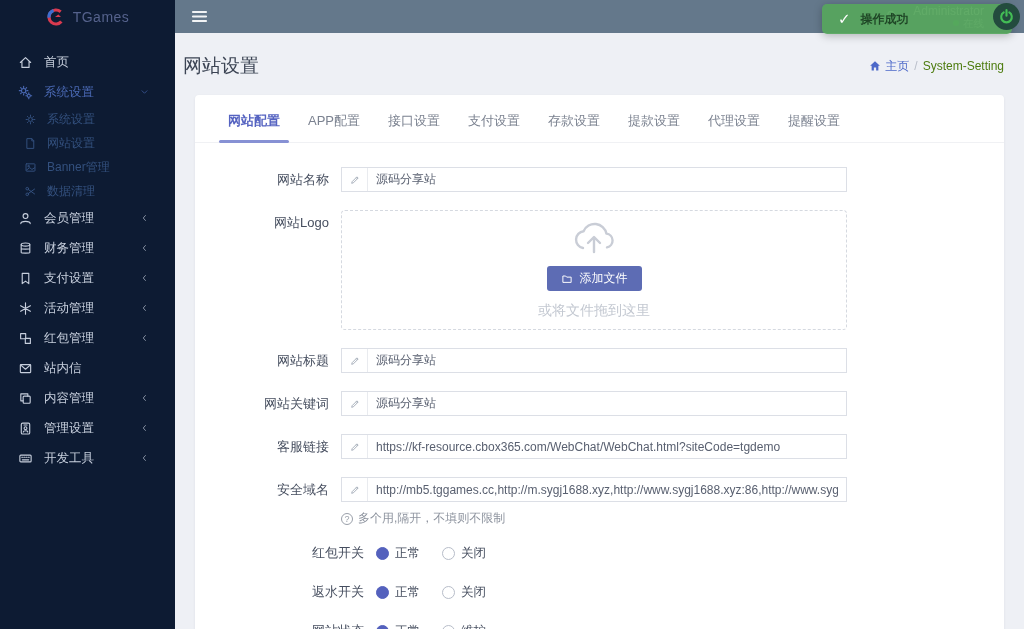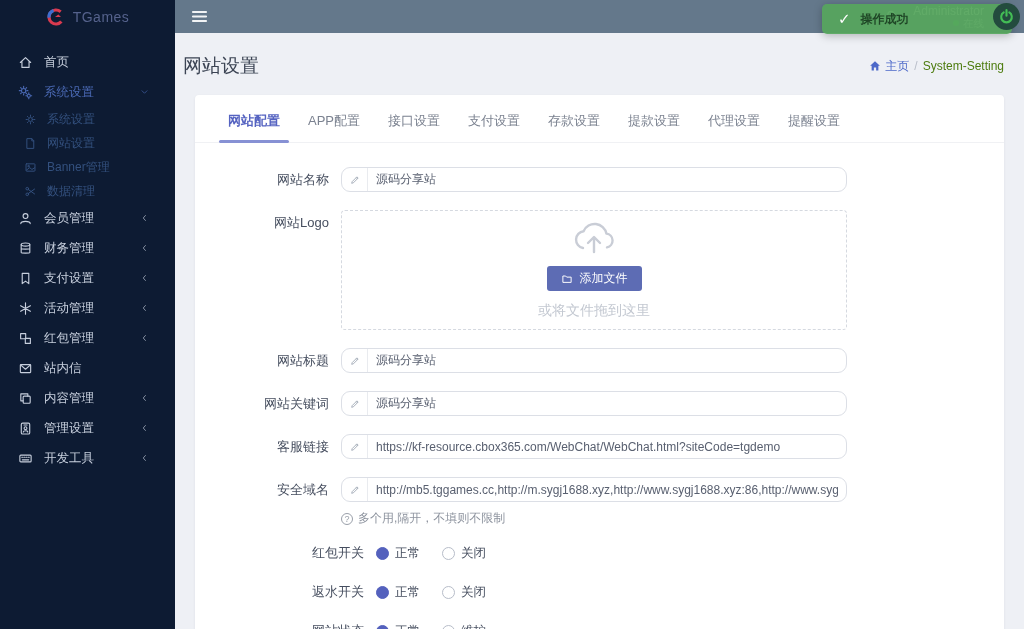--- a/index.html
+++ b/index.html
@@ -59,21 +59,21 @@
   .tabs { display:flex; gap:28px; padding:17px 0 0 33px; border-bottom:1px solid #f0f1f4; }
   .tab { position:relative; padding-bottom:12px; font-size:13px; color:#7b8290; cursor:pointer; }
   .tab.active { color:#5563c1; font-weight:bold; }
   .tab.active::after { content:""; position:absolute; left:-9px; right:-9px; bottom:-1px; height:3px;
     border-radius:2px; background:#8791d4; }
 
   .form { padding-top:24px; }
   .f-row { display:flex; align-items:flex-start; margin-bottom:18px; }
   .f-label { width:146px; text-align:right; padding-right:12px; font-size:13px; color:#464e5f; line-height:25px; }
   .f-field { width:506px; }
-  .inputbox { height:25px; border:1px solid #dcdfe6; border-radius:9px; background:#fff;
+  .inputbox { height:25px; border:1px solid #dcdfe6; border-radius:0; background:#fff;
     display:flex; align-items:center; overflow:hidden; }
   .in-ic { width:26px; align-self:stretch; display:flex; align-items:center; justify-content:center;
     color:#98a1af; border-right:1px solid #e9ebef; }
   .in-ic svg { width:12px; height:12px; stroke:currentColor; fill:none; stroke-width:1.1; stroke-linejoin:round; }
   .inputbox input { flex:1; border:0; outline:none; background:transparent; padding:0 8px;
     font-size:12px; color:#596070; font-family:inherit; }
 
   .upload { height:120px; border:1px dashed #d5d9e0; border-radius:4px; background:#fff;
     display:flex; flex-direction:column; align-items:center; justify-content:center; }
   .cloud svg { width:46px; height:36px; stroke:#c9cdd6; fill:none; stroke-width:2.4; stroke-linecap:round; stroke-linejoin:round; }

